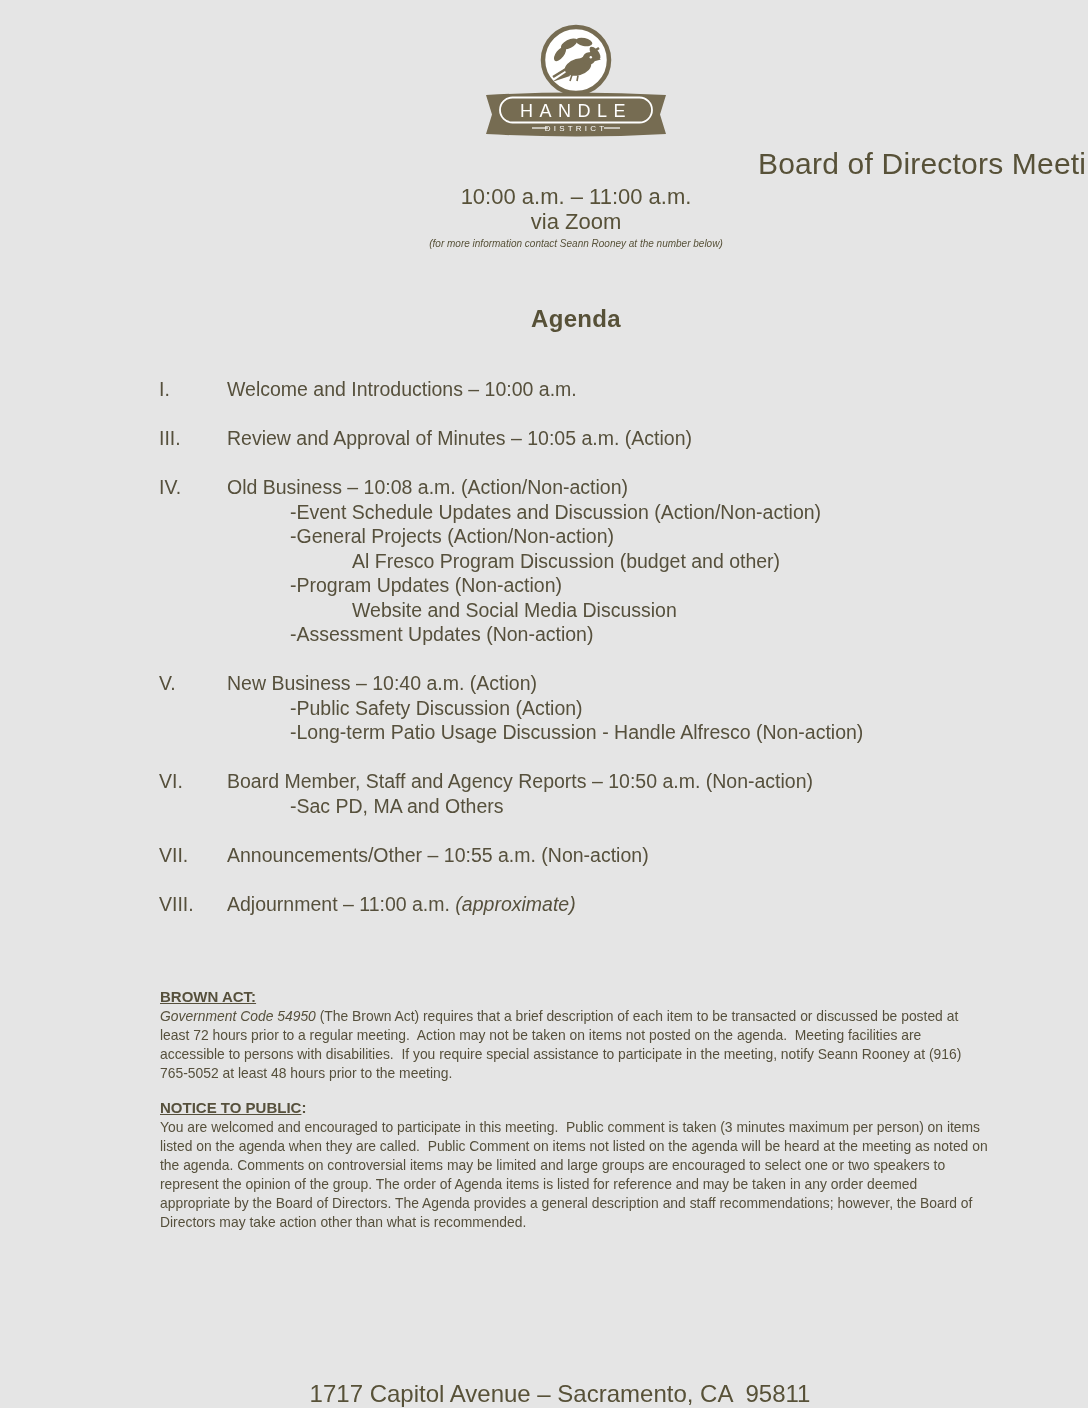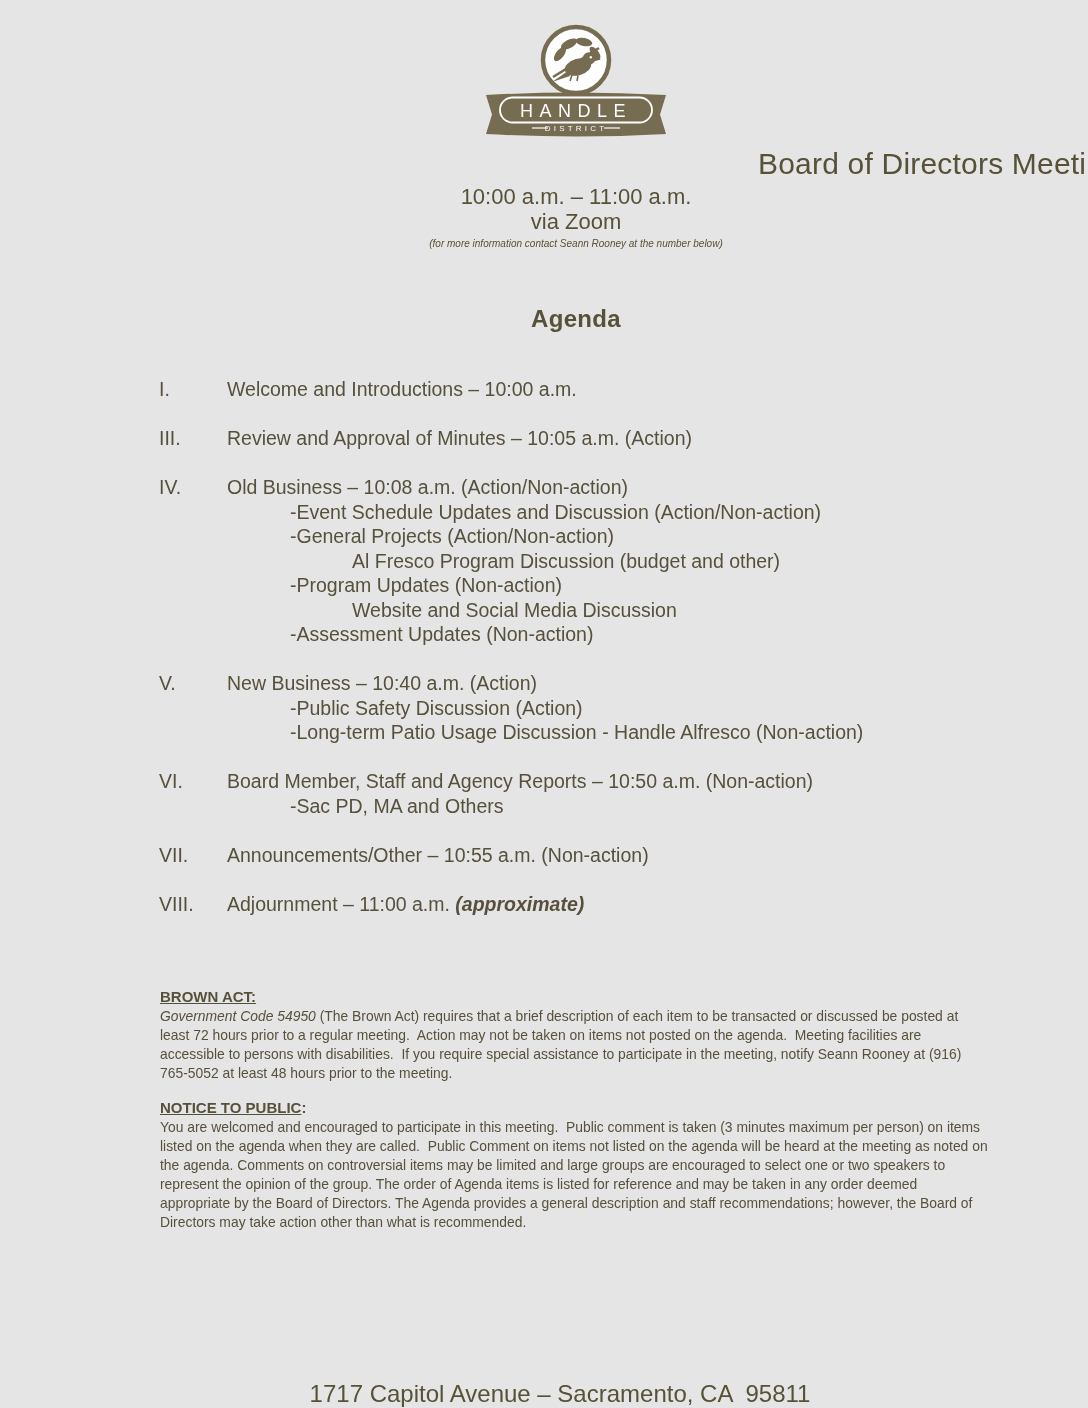--- a/index.html
+++ b/index.html
@@ -28,21 +28,21 @@
     margin: 56px 0 0 0; color: #575138; letter-spacing: 0.3px;
   }
 
   
   .agenda-list { margin: 44px 0 0 127px; padding: 0; }
   .agenda-item { display: flex; font-size: 19.5px; line-height: 24.5px; margin-bottom: 24.5px; }
   .numeral { width: 68px; flex: none; }
   .item-body { flex: 1; }
   .item-sub.lvl1 { margin-left: 63px; }
   .item-sub.lvl2 { margin-left: 125px; }
-  .item-text i, .item-sub i { font-style: italic; font-weight: bold; }
+  .item-text i, .item-sub i { font-style: italic; }
   .item-text { white-space: pre-wrap; }
 
   
   .legal { margin: 72px 0 0 128px; }
   .legal-block { margin-bottom: 17px; }
   .legal-heading {
     font-size: 15px; font-weight: bold; margin: 0 0 1px 0; color: #56503C;
   }
   .legal-heading .u { text-decoration: underline; }
   .legal-body {

